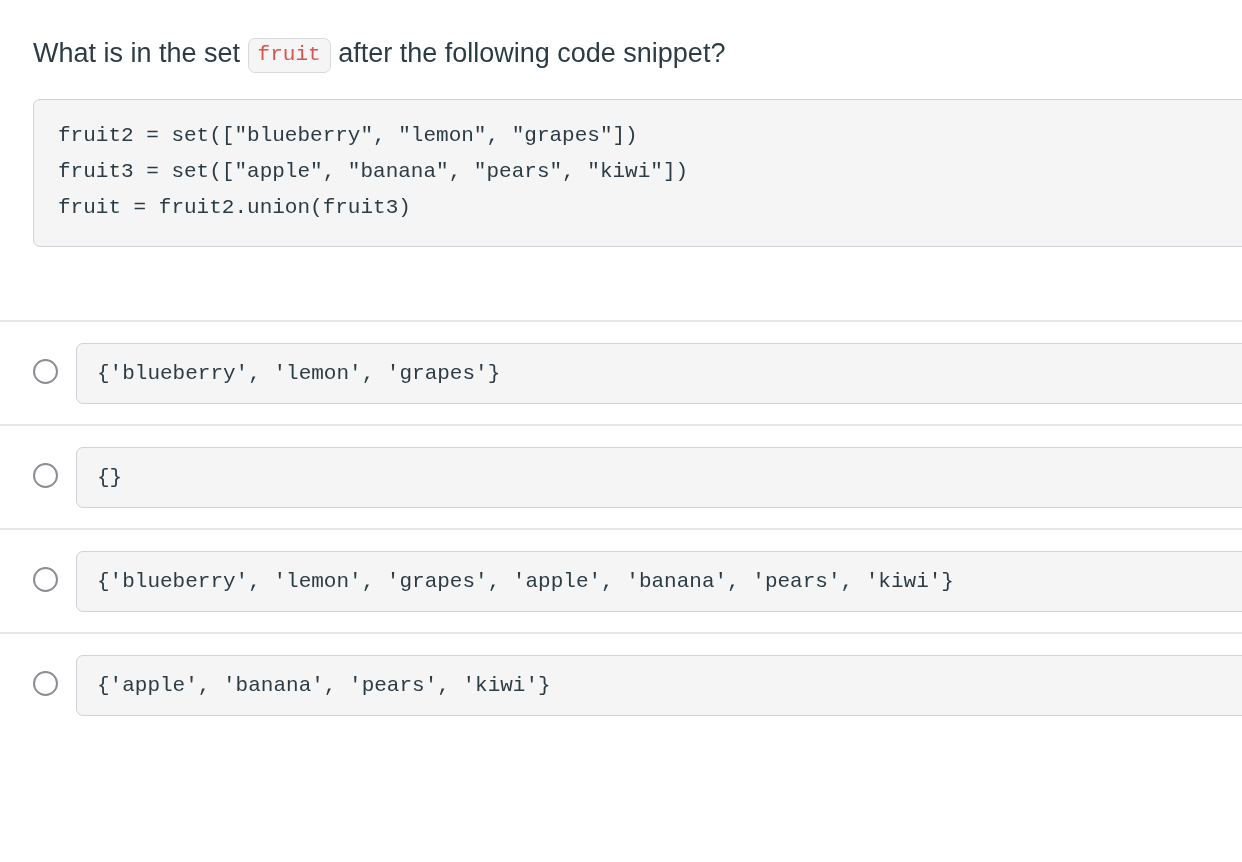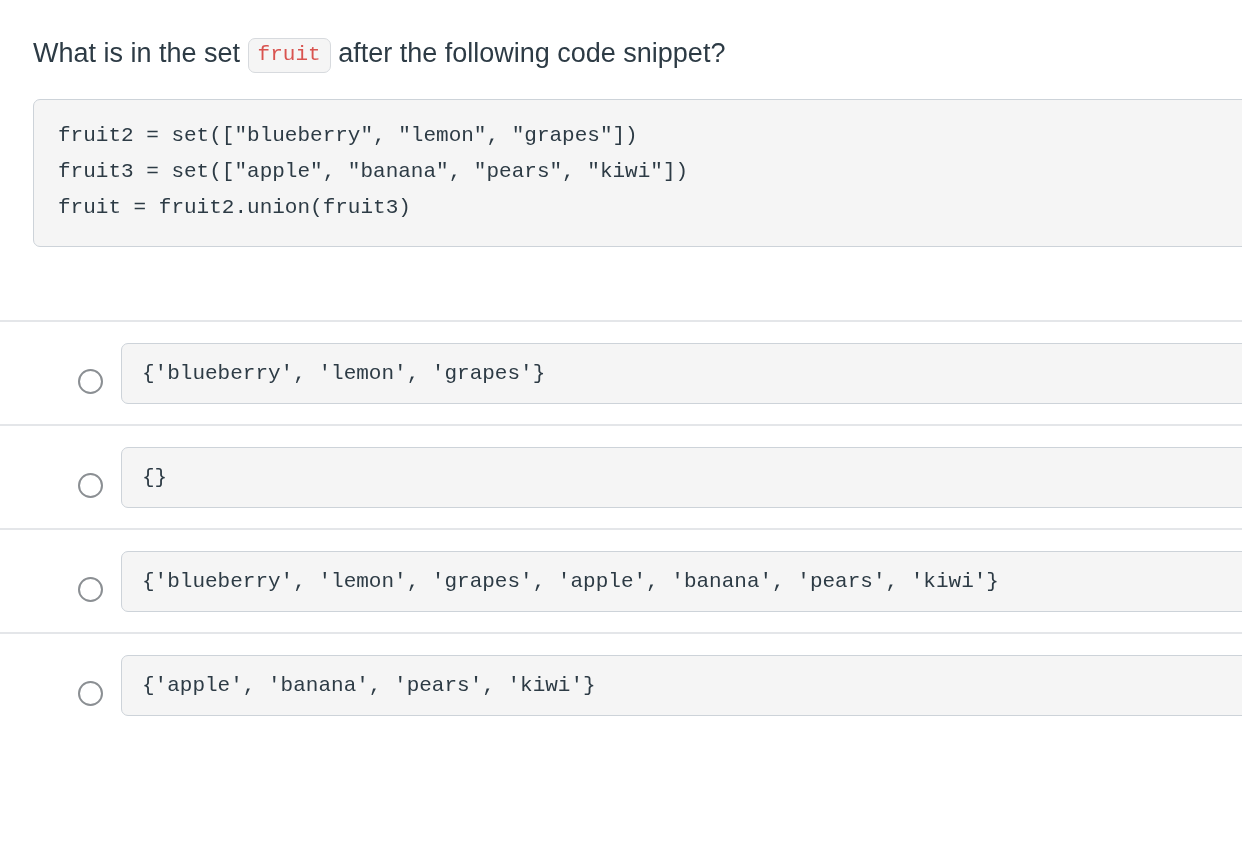--- a/index.html
+++ b/index.html
@@ -75,23 +75,22 @@
     width: 1242px;
   }
   .option-row {
     position: relative;
     border-top: 2px solid #e4e6e9;
     padding: 21px 0 20px 0;
   }
   .option-inner {
     position: relative;
     display: flex;
-    align-items: center;
+    align-items: flex-start;
     padding-left: 33px;
-    margin-left: 45px;
   }
   .radio {
     flex: 0 0 auto;
     width: 25px;
     height: 25px;
     margin-top: 16px;
     border: 2px solid #8b8f93;
     border-radius: 50%;
     background: #ffffff;
     box-sizing: border-box;

